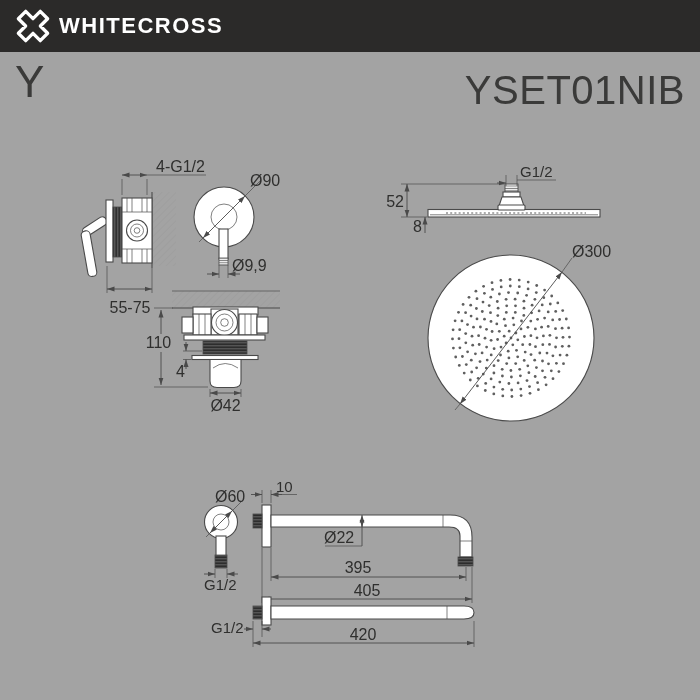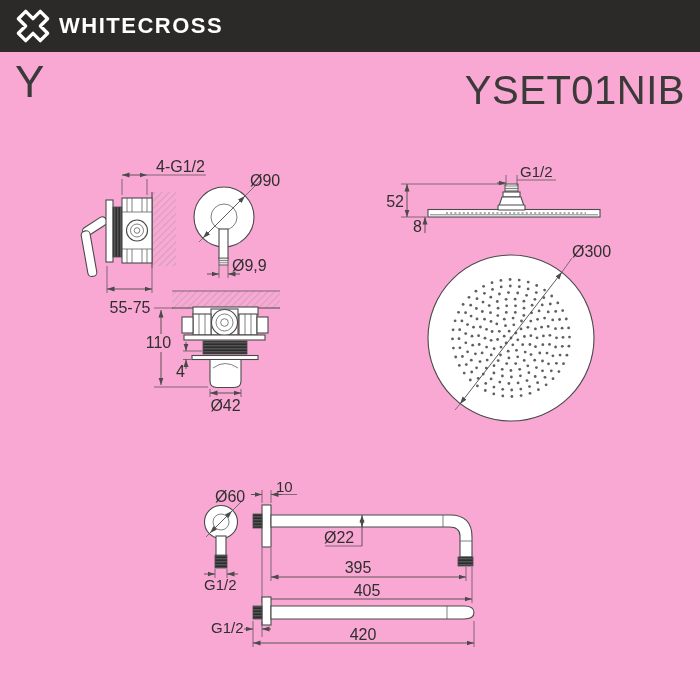--- a/index.html
+++ b/index.html
@@ -1,16 +1,16 @@
 <!DOCTYPE html>
 <html><head>
 <meta charset="utf-8">
 <style>
   html,body{margin:0;padding:0;background:#fff;}
-  .page{position:relative;width:700px;height:700px;background:#f9a8d4;overflow:hidden;
+  .page{position:relative;width:700px;height:700px;background:#a3a3a3;overflow:hidden;
         font-family:"Liberation Sans",sans-serif;}
   .topbar{position:absolute;left:0;top:0;width:700px;height:52px;background:#2B2A29;
           display:flex;align-items:center;}
   .logo{margin-left:13px;flex:0 0 auto;display:block;}
   .brand{color:#ffffff;font-size:22px;font-weight:bold;letter-spacing:1.5px;margin-left:6px;}
   .titlerow{position:absolute;left:0;top:52px;width:700px;height:60px;
             display:flex;align-items:center;justify-content:space-between;
             padding:0 15px;box-sizing:border-box;}
   .series{font-size:44px;color:#3A3A39;}
   .model{font-size:40px;color:#3A3A39;letter-spacing:0.5px;margin-top:16px;}

